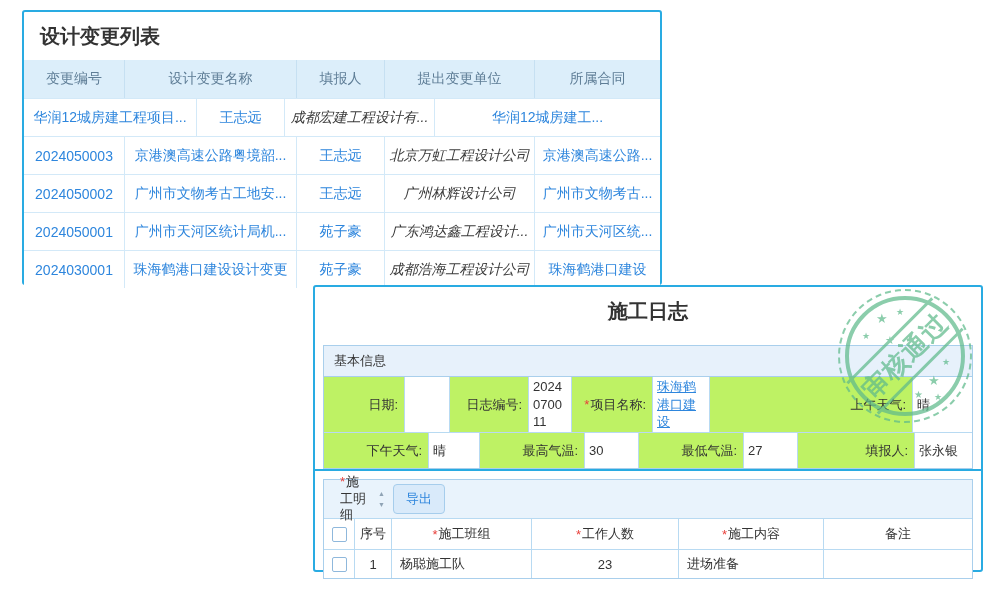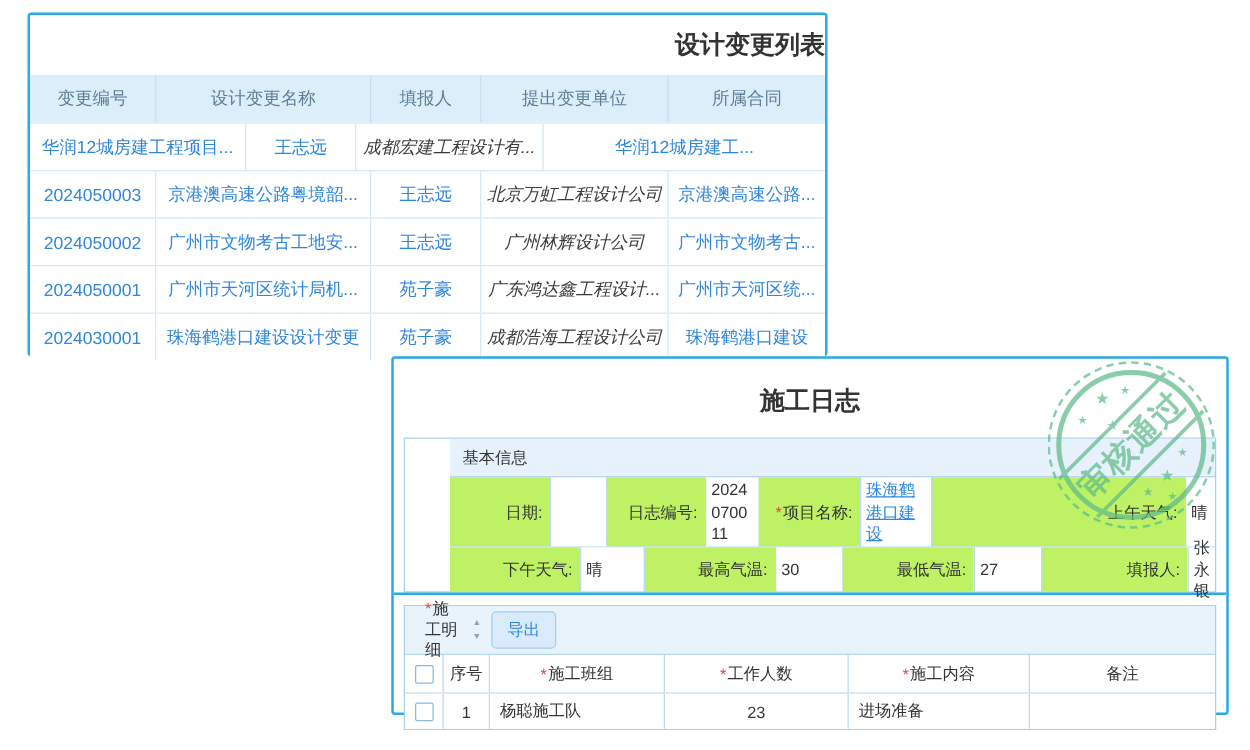--- a/index.html
+++ b/index.html
@@ -3,36 +3,36 @@
 <meta charset="utf-8">
 <style>
   html,body{margin:0;padding:0;}
   body{
     width:1000px;height:600px;position:relative;overflow:hidden;
     background:#ffffff;font-family:"Liberation Sans","DejaVu Sans",sans-serif;color:#333;
   }
   .panel{position:absolute;background:#fff;border:2px solid #29abe2;border-radius:3px;box-sizing:border-box;}
   
   #panel1{left:22px;top:10px;width:640px;height:275px;}
-  .p1-title{height:48px;line-height:48px;text-align:right;font-size:20px;font-weight:bold;color:#333;}
+  .p1-title{height:48px;line-height:48px;text-align:left;font-size:20px;font-weight:bold;color:#333;margin-left:16px;}
   .p1-hrow{display:flex;height:38px;background:#dceefa;}
   .p1-row{display:flex;height:37px;border-top:1px solid #d3e9f8;background:#fff;}
   .p1-cell{box-sizing:border-box;display:flex;align-items:center;justify-content:center;
     font-size:14px;overflow:hidden;white-space:nowrap;padding:0 4px;}
   .p1-cell+.p1-cell{border-left:1px solid #d3e9f8;}
   .p1-hrow .p1-cell{color:#5e7d96;border-left-color:#c6e0f2;}
   .c1{width:100px;}.c2{width:172px;}.c3{width:88px;}.c4{width:150px;}.c5{flex:1;}
   .link{color:#2e86dd;}
   .ulink{color:#2e86dd;text-decoration:underline;}
   .darktext{color:#3a3a3a;font-style:italic;}
   
   #panel2{left:313px;top:285px;width:670px;height:287px;}
-  .p2-title{margin-top:21px;height:26px;line-height:26px;text-align:center;font-size:20px;font-weight:bold;color:#333;}
+  .p2-title{margin-top:11px;height:26px;line-height:26px;text-align:center;font-size:20px;font-weight:bold;color:#333;}
   .p2-pad{padding:0 8px;}
-  .binfo-box{margin-top:16px;border:1px solid #a9cfec;padding-left:36px;}
+  .binfo-box{margin-top:21px;border:1px solid #a9cfec;}
   .binfo-head{height:30px;line-height:30px;background:#e7f1fb;padding-left:10px;font-size:13px;color:#333;
     border-bottom:1px solid #a9cfec;}
   .bi-row{display:flex;}
   .bi-row1{height:55px;}
   .bi-row2{height:35px;border-top:1px solid #b8daf2;}
   .bi-label{background:#bef264;display:flex;align-items:center;justify-content:flex-end;
     padding-right:6px;font-size:13px;color:#333;box-sizing:border-box;}
   .bi-value{background:#fff;display:flex;align-items:center;padding:0 4px;font-size:13px;color:#333;
     box-sizing:border-box;word-break:break-all;line-height:1.35;}
   .bi-cell-bl{border-left:1px solid #b8daf2;}

